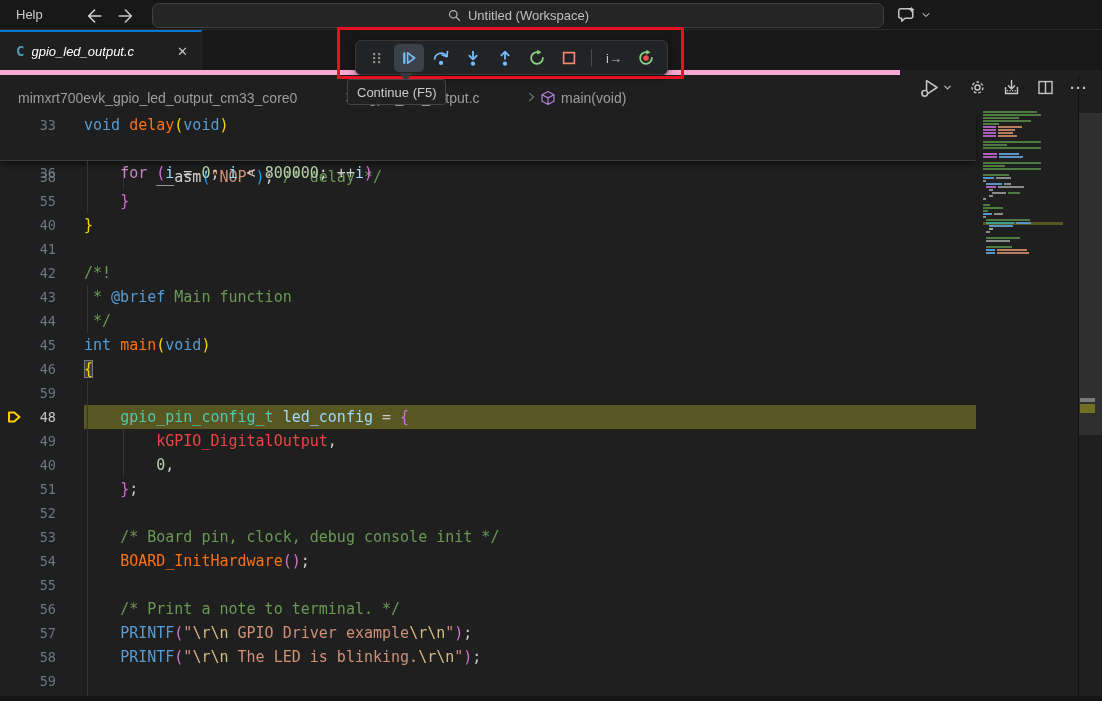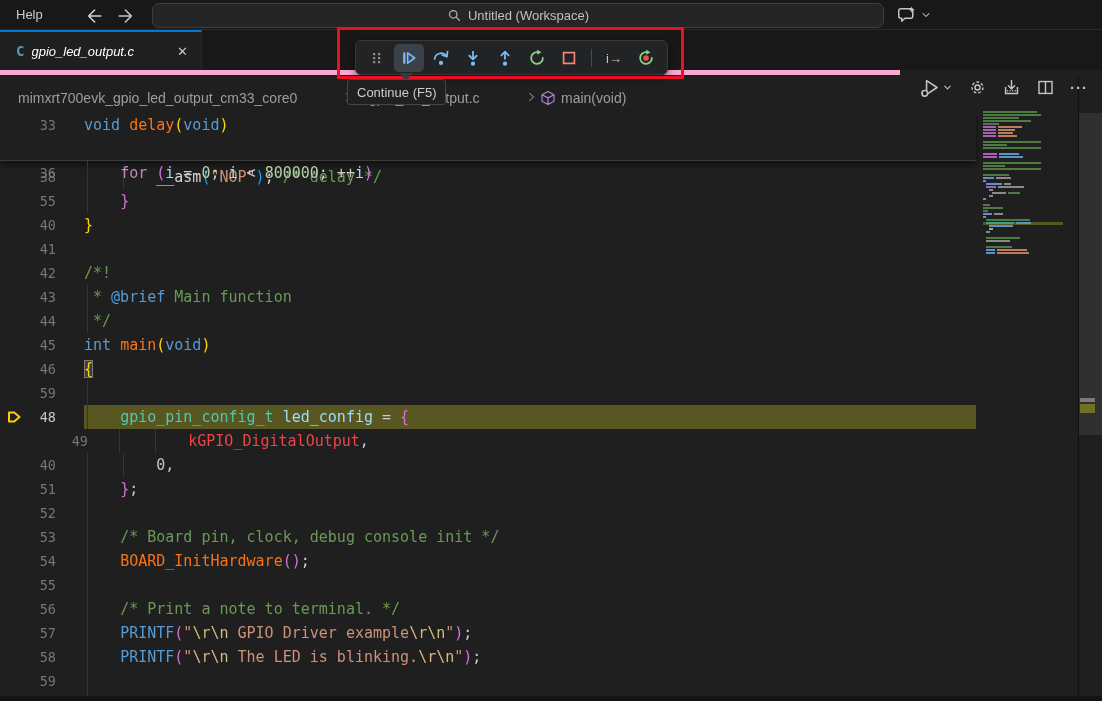--- a/index.html
+++ b/index.html
@@ -208,21 +208,21 @@
         <div class="code-line" style="top: 162px;"><div class="lnum">41</div><div class="code-text"></div></div>
         <div class="code-line" style="top: 186px;"><div class="lnum">42</div><div class="code-text"><span class="cm">/*!</span></div></div>
         <div class="code-line" style="top: 210px;"><div class="lnum">43</div><div class="guide" style="left: 87px;"></div><div class="code-text"><span class="cm"> * </span><span class="tag">@brief</span><span class="cm"> Main function</span></div></div>
         <div class="code-line" style="top: 234px;"><div class="lnum">44</div><div class="guide" style="left: 87px;"></div><div class="code-text"><span class="cm"> */</span></div></div>
         <div class="code-line" style="top: 258px;"><div class="lnum">45</div><div class="code-text"><span class="kw">int</span><span class="pl"> </span><span class="fn">main</span><span class="b1">(</span><span class="kw">void</span><span class="b1">)</span></div></div>
         <div class="code-line" style="top: 282px;"><div class="lnum">46</div><div class="code-text"><span class="b1m">{</span></div></div>
         <div class="code-line" style="top: 306px;"><div class="lnum">59</div><div class="guide" style="left: 87px;"></div></div>
         <div class="code-line" style="top: 330px;"><div class="hl-debug"></div><div class="lnum active">48</div><div class="guide" style="left: 87px;"></div><div class="code-text"><span class="pl">    </span><span class="ty">gpio_pin_config_t</span><span class="pl"> </span><span class="var">led_config</span><span class="pl"> = </span><span class="b2">{</span></div><div class="dbg-arrow"><svg width="18" height="18" viewBox="0 0 18 18">
               <path d="M4 4.5 H9.2 L14.5 9 L9.2 13.5 H4 Z" fill="none" stroke="#ffcc00" stroke-width="2" stroke-linejoin="round"></path>
             </svg></div></div>
-        <div class="code-line" style="top: 354px; margin-left: 32px;"><div class="lnum">49</div><div class="guide" style="left: 87px;"></div><div class="guide" style="left: 123px;"></div><div class="code-text"><span class="pl">        </span><span class="cn">kGPIO_DigitalOutput</span><span class="pl">,</span></div></div>
+        <div class="code-line" style="top: 354px;"><div class="lnum">49</div><div class="guide" style="left: 87px;"></div><div class="guide" style="left: 123px;"></div><div class="code-text"><span class="pl">        </span><span class="cn">kGPIO_DigitalOutput</span><span class="pl">,</span></div></div>
         <div class="code-line" style="top: 378px;"><div class="lnum">40</div><div class="guide" style="left: 87px;"></div><div class="guide" style="left: 123px;"></div><div class="code-text"><span class="pl">        </span><span class="num">0</span><span class="pl">,</span></div></div>
         <div class="code-line" style="top: 402px;"><div class="lnum">51</div><div class="guide" style="left: 87px;"></div><div class="code-text"><span class="pl">    </span><span class="b2">}</span><span class="pl">;</span></div></div>
         <div class="code-line" style="top: 426px;"><div class="lnum">52</div><div class="guide" style="left: 87px;"></div><div class="code-text"></div></div>
         <div class="code-line" style="top: 450px;"><div class="lnum">53</div><div class="guide" style="left: 87px;"></div><div class="code-text"><span class="pl">    </span><span class="cm">/* Board pin, clock, debug console init */</span></div></div>
         <div class="code-line" style="top: 474px;"><div class="lnum">54</div><div class="guide" style="left: 87px;"></div><div class="code-text"><span class="pl">    </span><span class="fn">BOARD_InitHardware</span><span class="b2">()</span><span class="pl">;</span></div></div>
         <div class="code-line" style="top: 498px;"><div class="lnum">55</div><div class="guide" style="left: 87px;"></div><div class="code-text"></div></div>
         <div class="code-line" style="top: 522px;"><div class="lnum">56</div><div class="guide" style="left: 87px;"></div><div class="code-text"><span class="pl">    </span><span class="cm">/* Print a note to terminal. */</span></div></div>
         <div class="code-line" style="top: 546px;"><div class="lnum">57</div><div class="guide" style="left: 87px;"></div><div class="code-text"><span class="pl">    </span><span class="kw">PRINTF</span><span class="b2">(</span><span class="str">"</span><span class="esc">\r\n</span><span class="str"> GPIO Driver example</span><span class="esc">\r\n</span><span class="str">"</span><span class="b2">)</span><span class="pl">;</span></div></div>
         <div class="code-line" style="top: 570px;"><div class="lnum">58</div><div class="guide" style="left: 87px;"></div><div class="code-text"><span class="pl">    </span><span class="kw">PRINTF</span><span class="b2">(</span><span class="str">"</span><span class="esc">\r\n</span><span class="str"> The LED is blinking.</span><span class="esc">\r\n</span><span class="str">"</span><span class="b2">)</span><span class="pl">;</span></div></div>
         <div class="code-line" style="top: 594px;"><div class="lnum">59</div><div class="guide" style="left: 87px;"></div><div class="code-text"></div></div>

